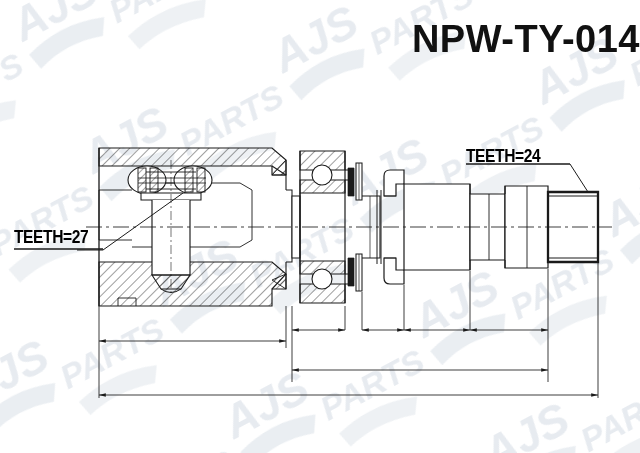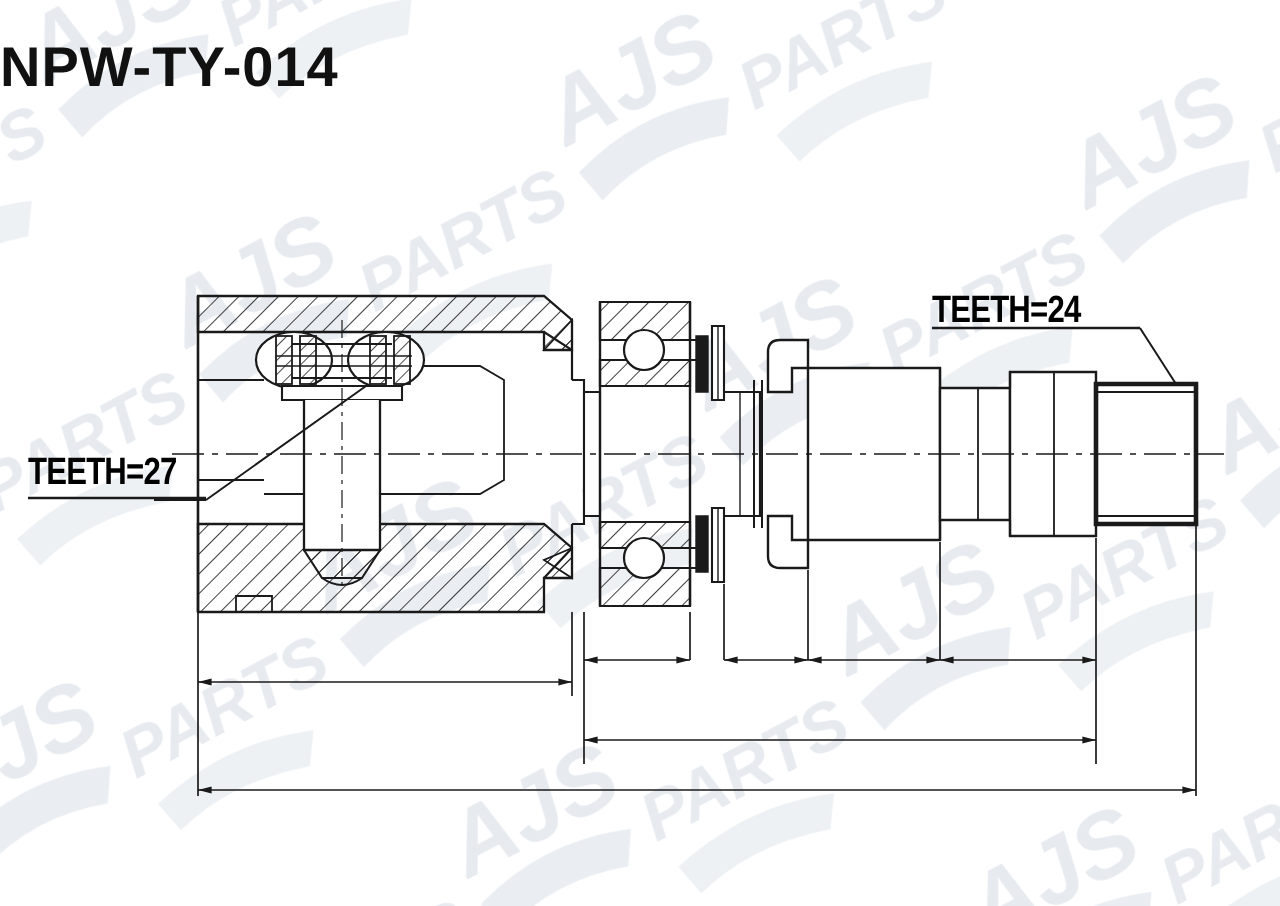--- a/index.html
+++ b/index.html
@@ -2,22 +2,22 @@
 <html><head>
 <meta charset="utf-8">
 <style>
   html,body{margin:0;padding:0;background:#ffffff;}
   body{width:640px;height:453px;overflow:hidden;
        font-family:"Liberation Sans", sans-serif;color:#000;}
   #stage{position:relative;width:640px;height:453px;background:#fff;overflow:hidden;}
   #wm{position:absolute;left:0;top:0;width:640px;height:453px;pointer-events:none;}
   #drawing{position:absolute;left:0;top:0;width:640px;height:453px;}
   #title{
-    position:absolute;left:0;top:18px;width:640px;text-align:left;
-    font-size:28px;font-weight:700;letter-spacing:0.5px;
+    position:absolute;left:0;top:18px;width:640px;text-align:right;
+    font-size:38px;font-weight:700;letter-spacing:0.5px;
     font-family:"Liberation Sans", sans-serif;color:#111;
   }
   .teeth-label{
     position:absolute;font-family:"Liberation Sans", sans-serif;
     font-size:19px;font-weight:700;color:#000;letter-spacing:-0.5px;
     transform:scaleX(0.82);transform-origin:left center;white-space:nowrap;
   }
   #teeth-left{left:14px;top:226px;}
   #teeth-right{left:466px;top:145px;}
 </style>

